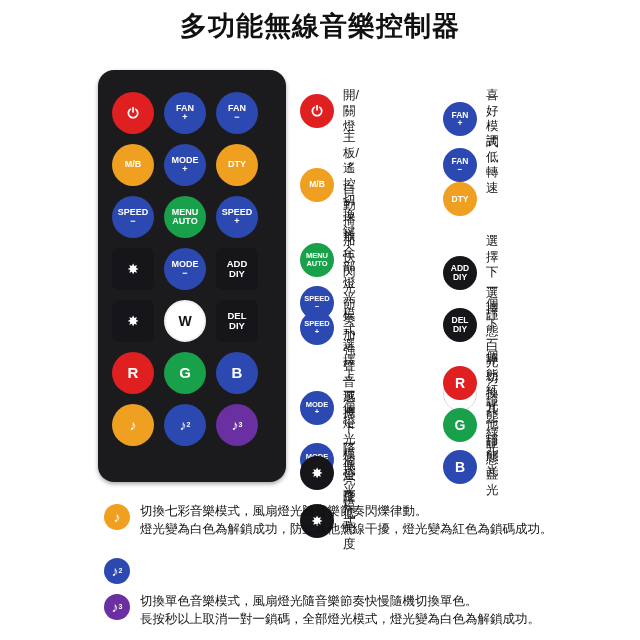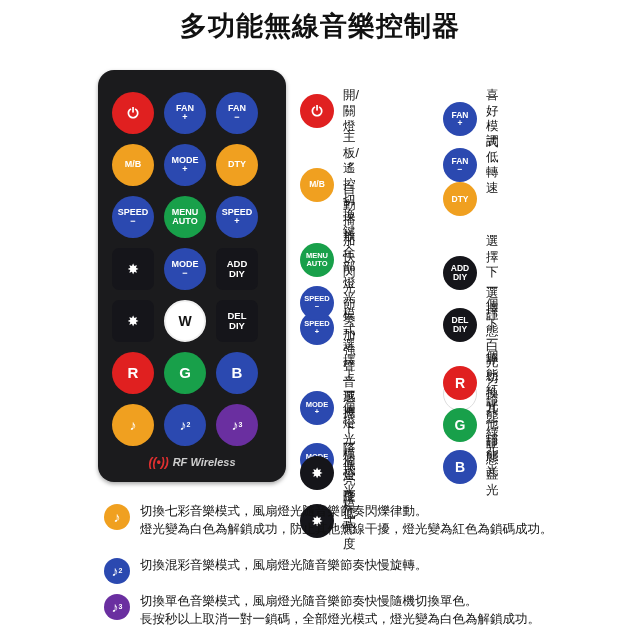--- a/index.html
+++ b/index.html
@@ -144,23 +144,20 @@
   </div>
   <div class="btn" style="left:66px;top:334px;width:42px;height:42px;background:#2b49b0;flex-direction:row;">
     <span class="glyph">♪</span>
     <span class="sub">2</span>
   </div>
   <div class="btn" style="left:118px;top:334px;width:42px;height:42px;background:#6a2fa0;flex-direction:row;">
     <span class="glyph">♪</span>
     <span class="sub">3</span>
   </div>
 
-  <div class="rf">
-    <span class="wifi">((•))</span><span>RF Wireless</span>
-  </div>
 </div>
 
 <div class="legend">
   <div class="lrow" style="left:300px;top:88px;">
     <div class="dot" style="background:#e02020;">
       <span class="glyph">⏻</span>
       </div>
     <div class="ltext">開/關燈</div>
   </div>
   <div class="lrow" style="left:300px;top:130px;">
@@ -289,21 +286,20 @@
     </div>
   <div class="ntext">切換七彩音樂模式，風扇燈光隨音樂節奏閃爍律動。
 燈光變為白色為解鎖成功，防止其他無線干擾，燈光變為紅色為鎖碼成功。</div>
 </div>
 
 <div class="note" style="left:104px;top:556px;width:520px;">
   <div class="dot" style="background:#2b49b0;flex-direction:row;">
     <span class="glyph">♪</span>
     <span class="sub">2</span>
     </div>
-  <div class="ntext">切換混彩音樂模式，風扇燈光隨音樂節奏快慢旋轉。</div>
 </div>
 
 <div class="note" style="left:104px;top:592px;width:520px;">
   <div class="dot" style="background:#6a2fa0;flex-direction:row;">
     <span class="glyph">♪</span>
     <span class="sub">3</span>
     </div>
   <div class="ntext">切換單色音樂模式，風扇燈光隨音樂節奏快慢隨機切換單色。
 長按秒以上取消一對一鎖碼，全部燈光模式，燈光變為白色為解鎖成功。</div>
 </div>

